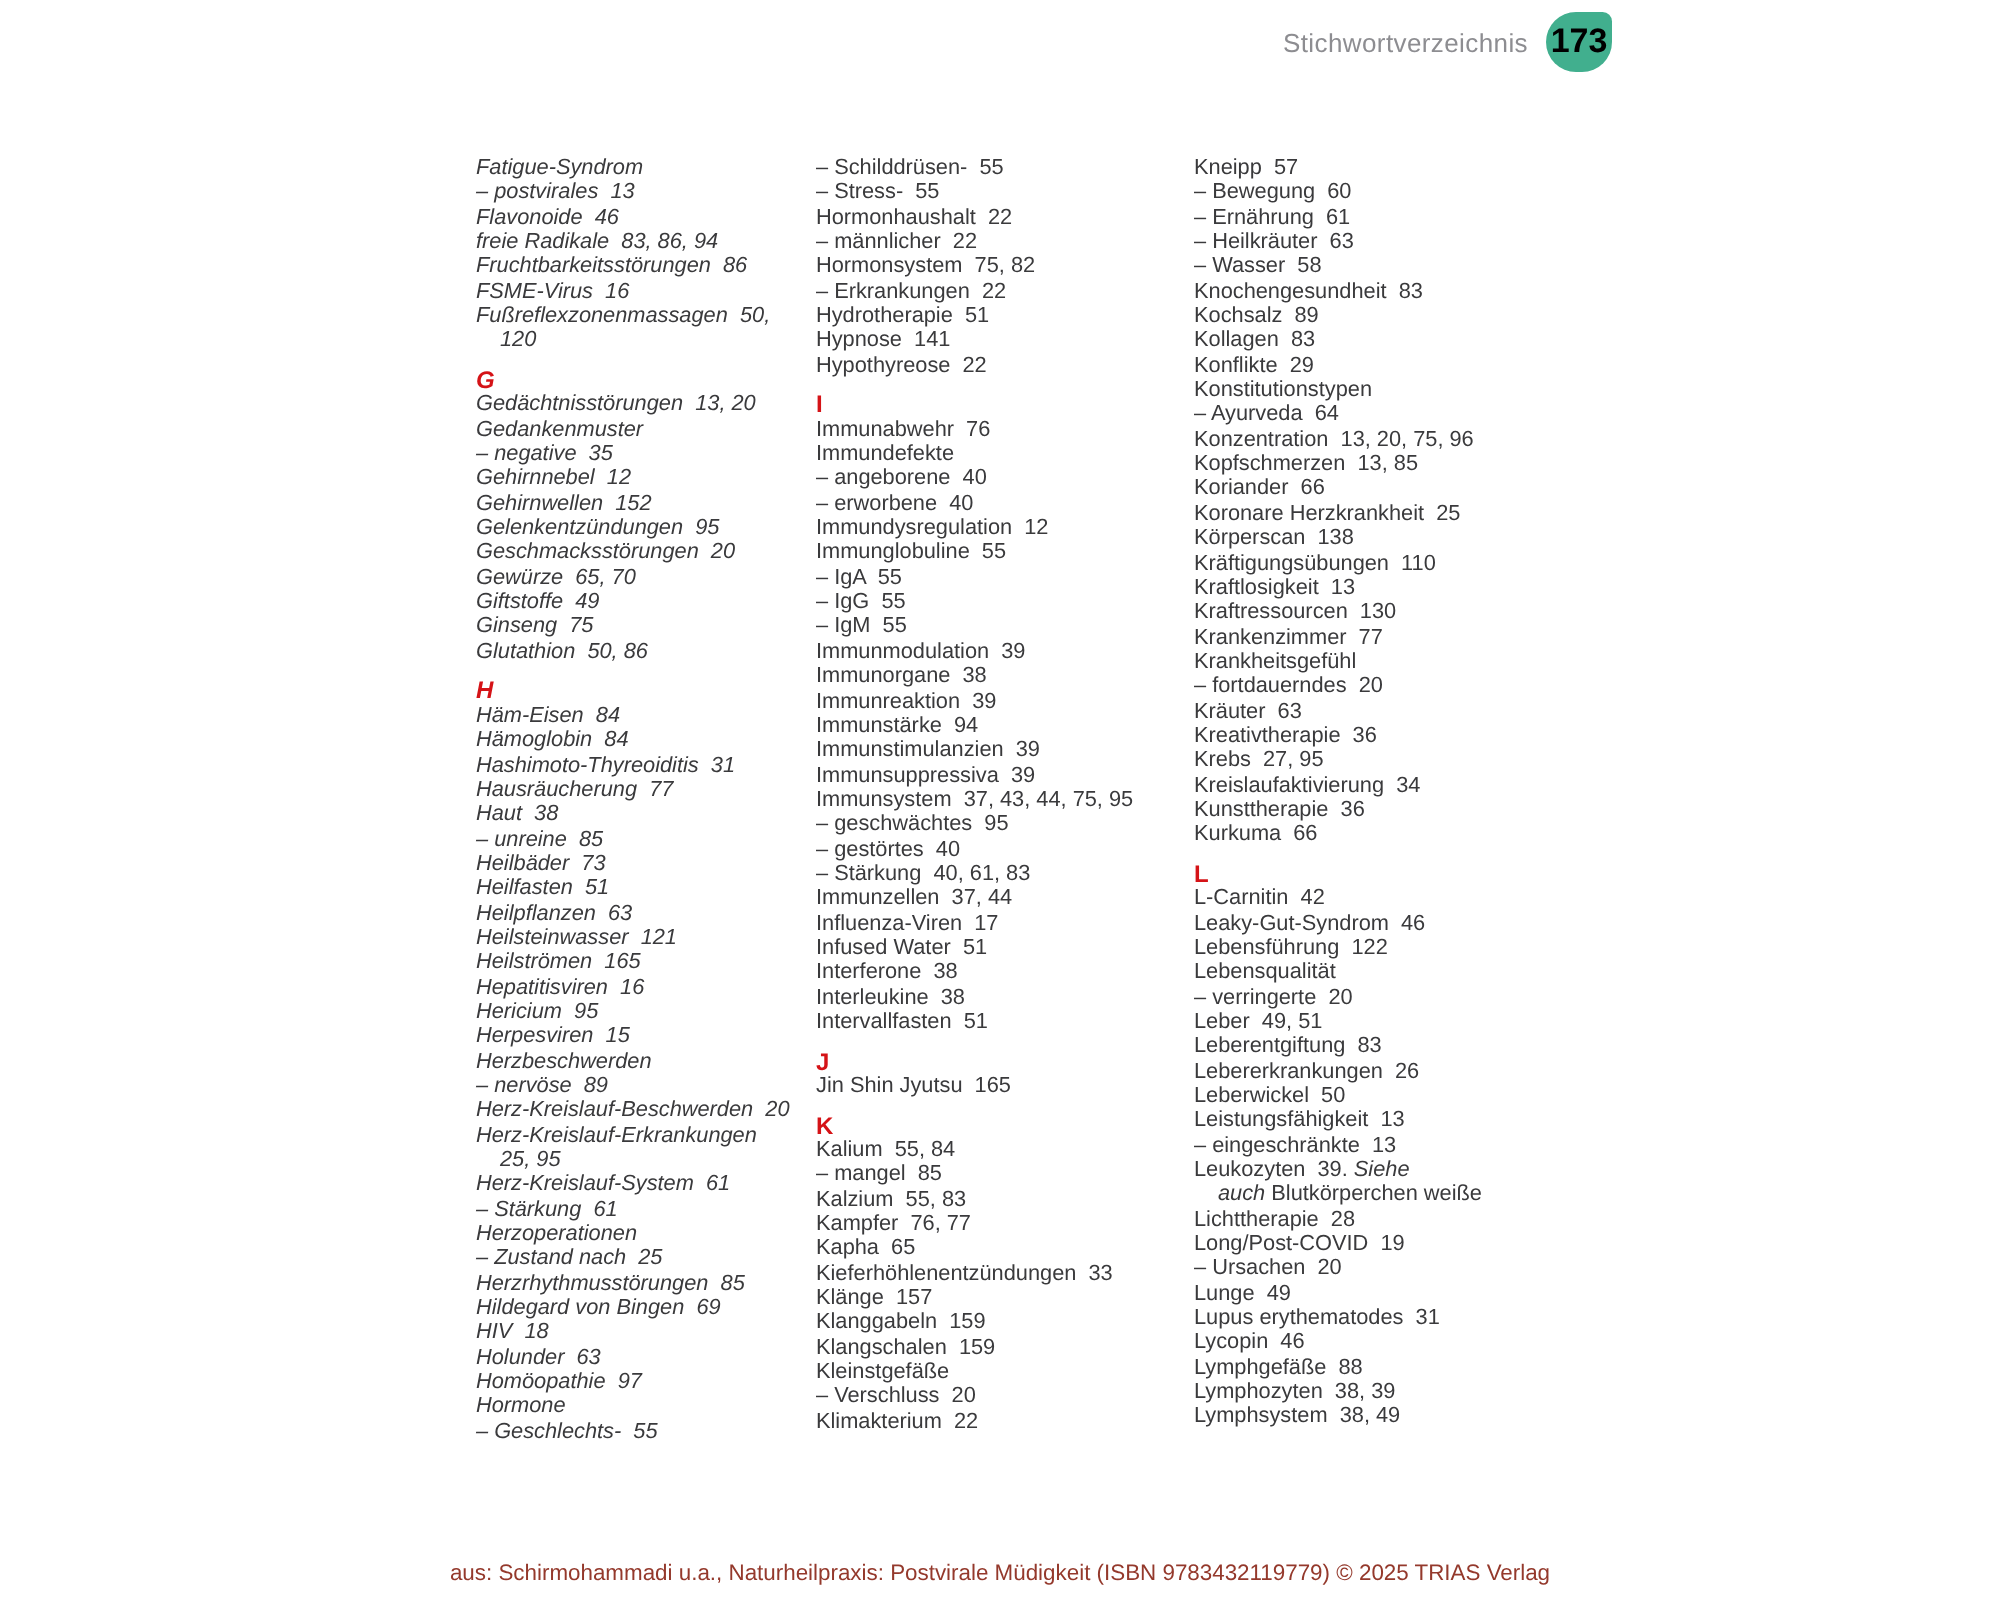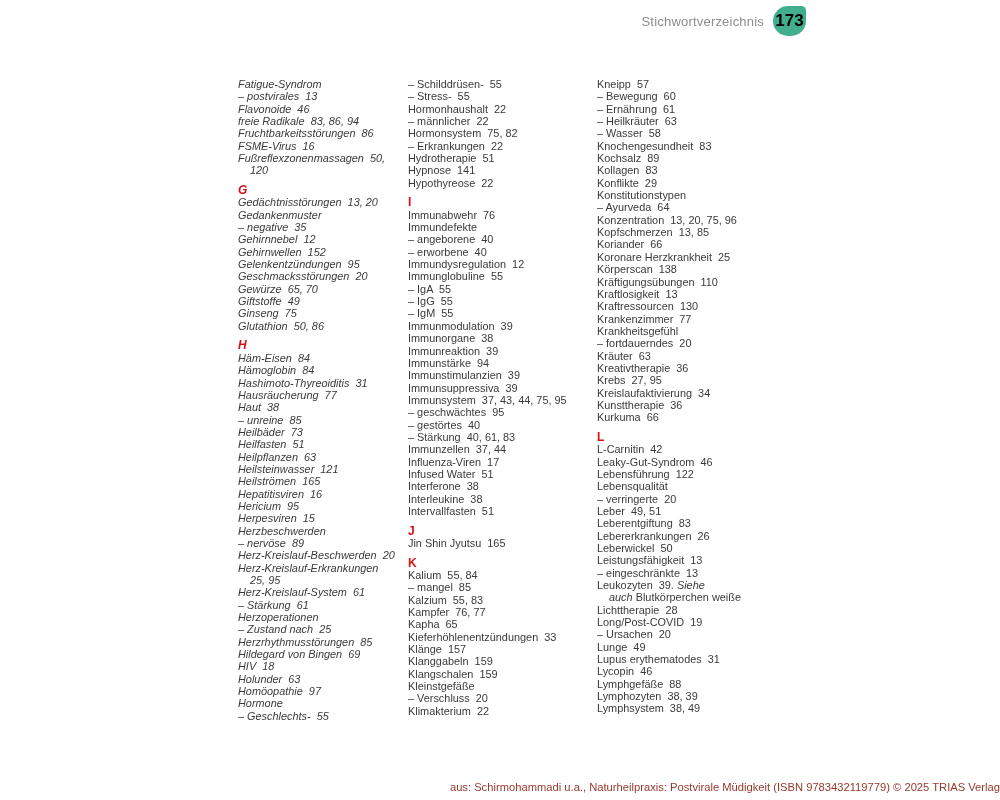--- a/index.html
+++ b/index.html
@@ -39,21 +39,21 @@
   }
   .cont{padding-left:12px;}
   .it{font-style:italic;}
   .section-letter{
     color:var(--accent-red,#d51317);
     font-weight:bold;font-size:12px;line-height:12.35px;
     margin-top:7.3px;
   }
   .ftr{
     position:absolute;top:781px;left:0;width:1000px;
-    text-align:right;
+    text-align:center;
     font-size:11.2px;
     color:var(--footer-red,#94392c);
   }
 </style>
 </head>
 <body>
 
 <div class="page">
   <div class="hdr">
     <span class="hdr-title">Stichwortverzeichnis</span>

